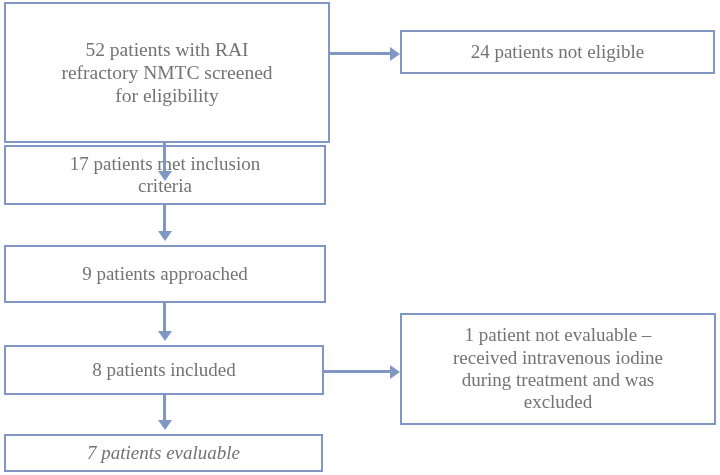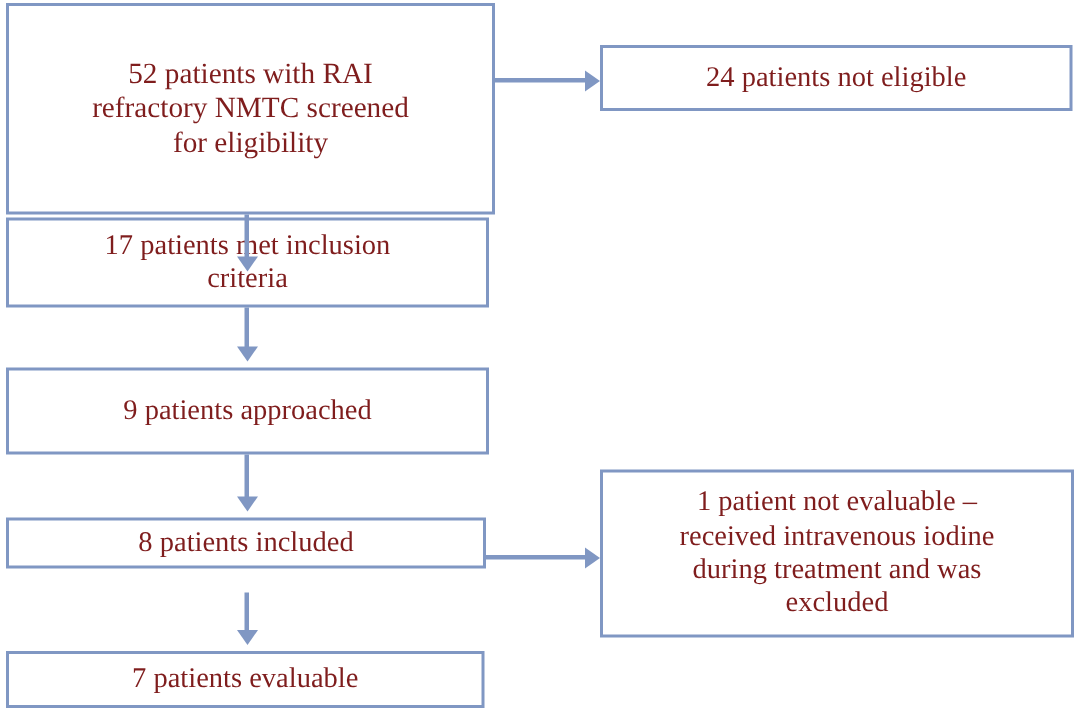--- a/index.html
+++ b/index.html
@@ -23,32 +23,32 @@
     position: absolute;
     box-sizing: border-box;
     border: 2px solid #8097c3;
     background: #ffffff;
     display: flex;
     align-items: center;
     justify-content: center;
     text-align: center;
     line-height: 1.18;
     font-size: 19px;
-    color: #7f1d1d;
+    color: #737373;
     padding: 2px 6px;
     white-space: pre-line;
   }
   
   .n-screened      { left: 4px;   top: 2px;   width: 326px; height: 141px; font-size: 19.5px; }
   .n-noteligible   { left: 400px; top: 30px;  width: 315px; height: 44px;  }
   .n-inclusion     { left: 4px;   top: 145px; width: 322px; height: 60px;  }
   .n-approached    { left: 4px;   top: 245px; width: 322px; height: 58px;  }
-  .n-included      { left: 4px;   top: 345px; width: 320px; height: 34px;  }
+  .n-included      { left: 4px;   top: 345px; width: 320px; height: 50px;  }
   .n-notevaluable  { left: 400px; top: 313px; width: 316px; height: 112px; }
-  .n-evaluable     { left: 4px;   top: 434px; width: 319px; height: 38px;  }
+  .n-evaluable     { left: 4px;   top: 434px; width: 319px; height: 38px; font-style: italic;  }
 
   
   .conn { position: absolute; }
   .conn .stem-v {
     position: absolute;
     width: 3px;
     background: #8097c3;
     left: 0;
     top: 0;
   }

